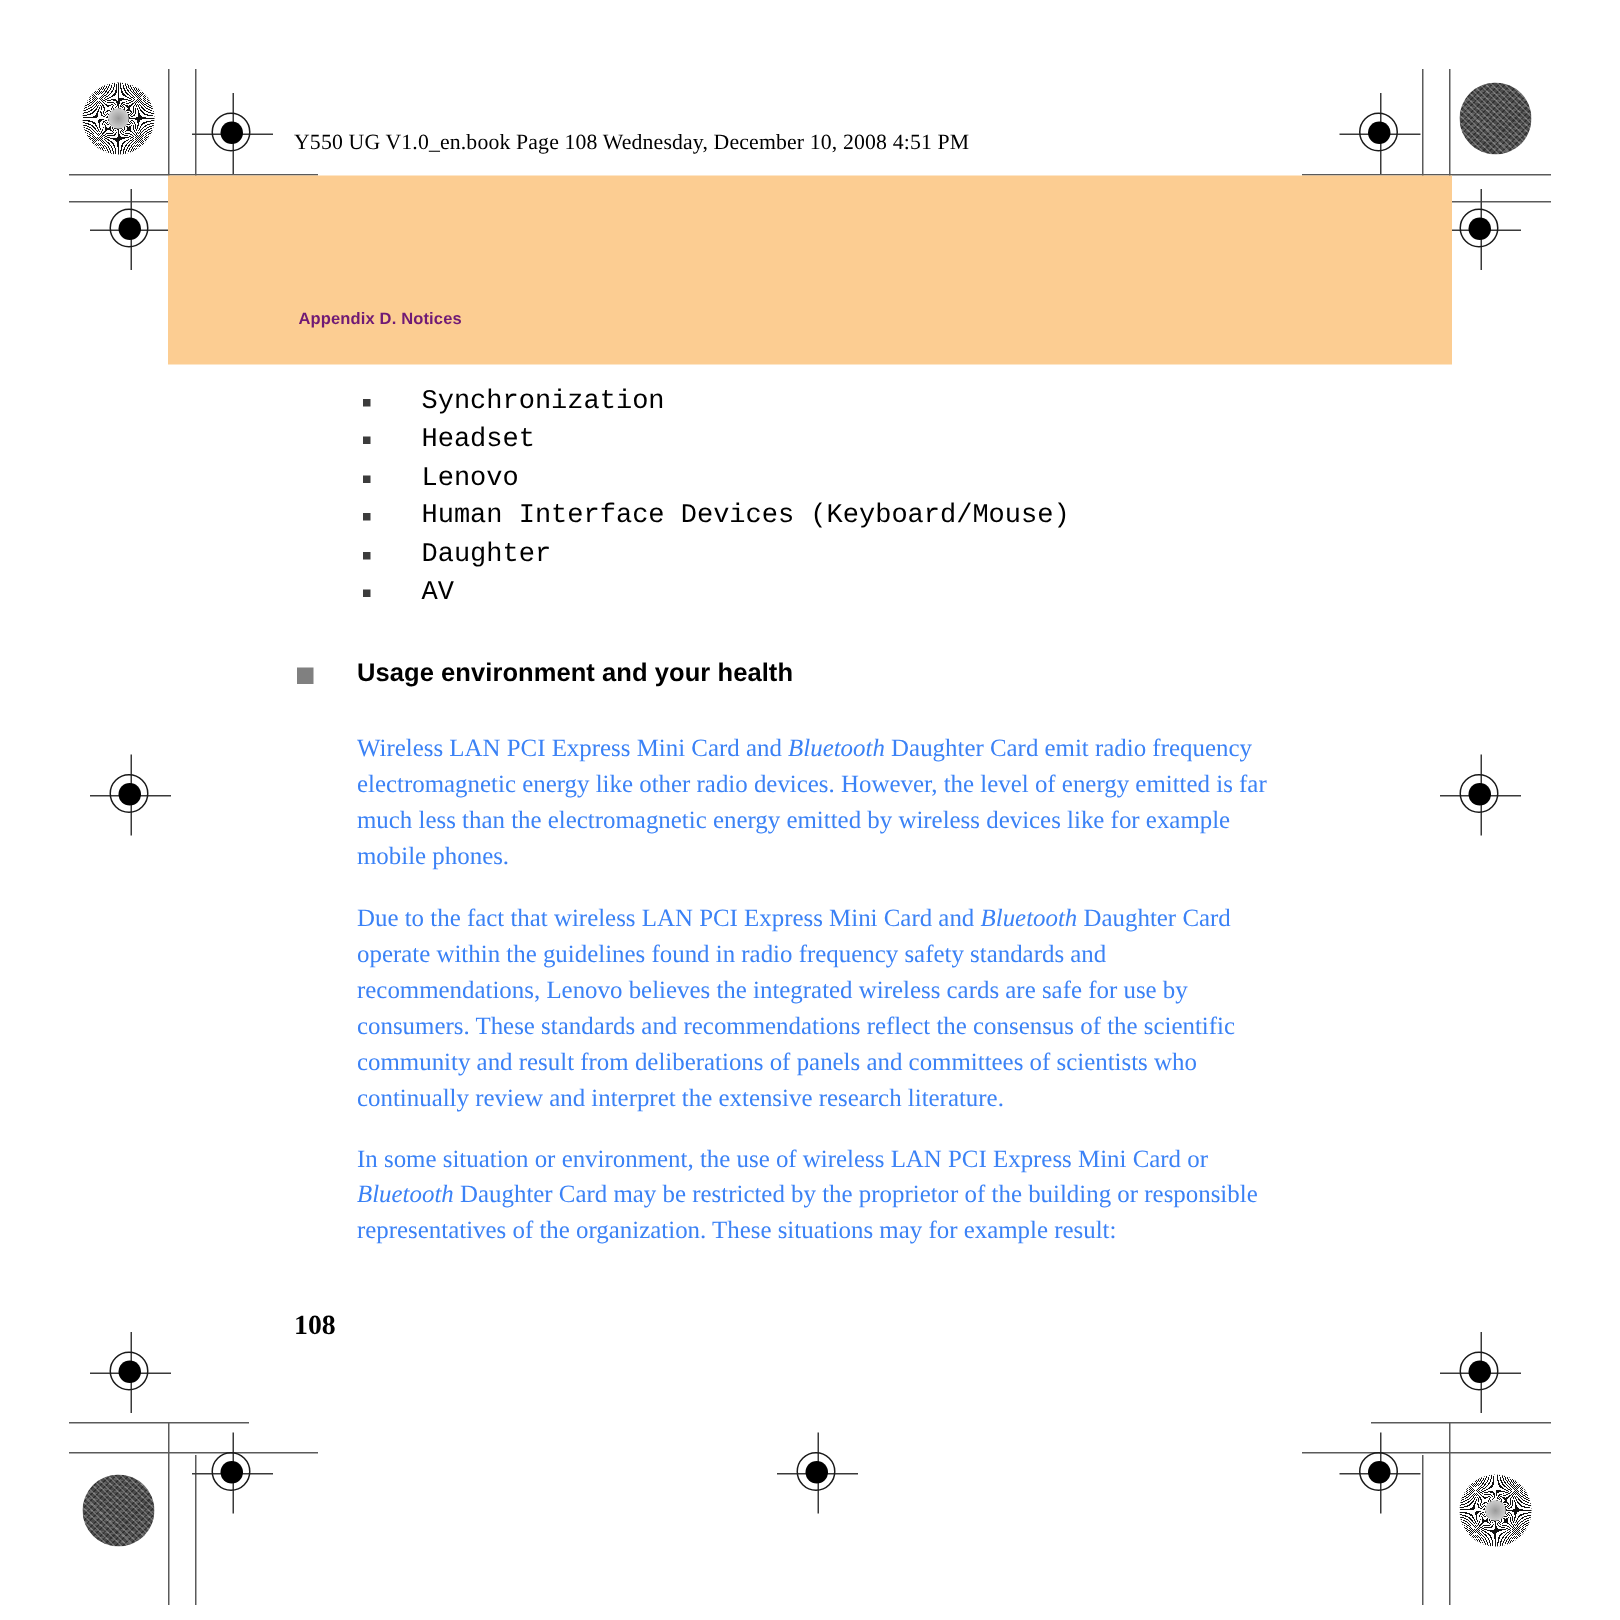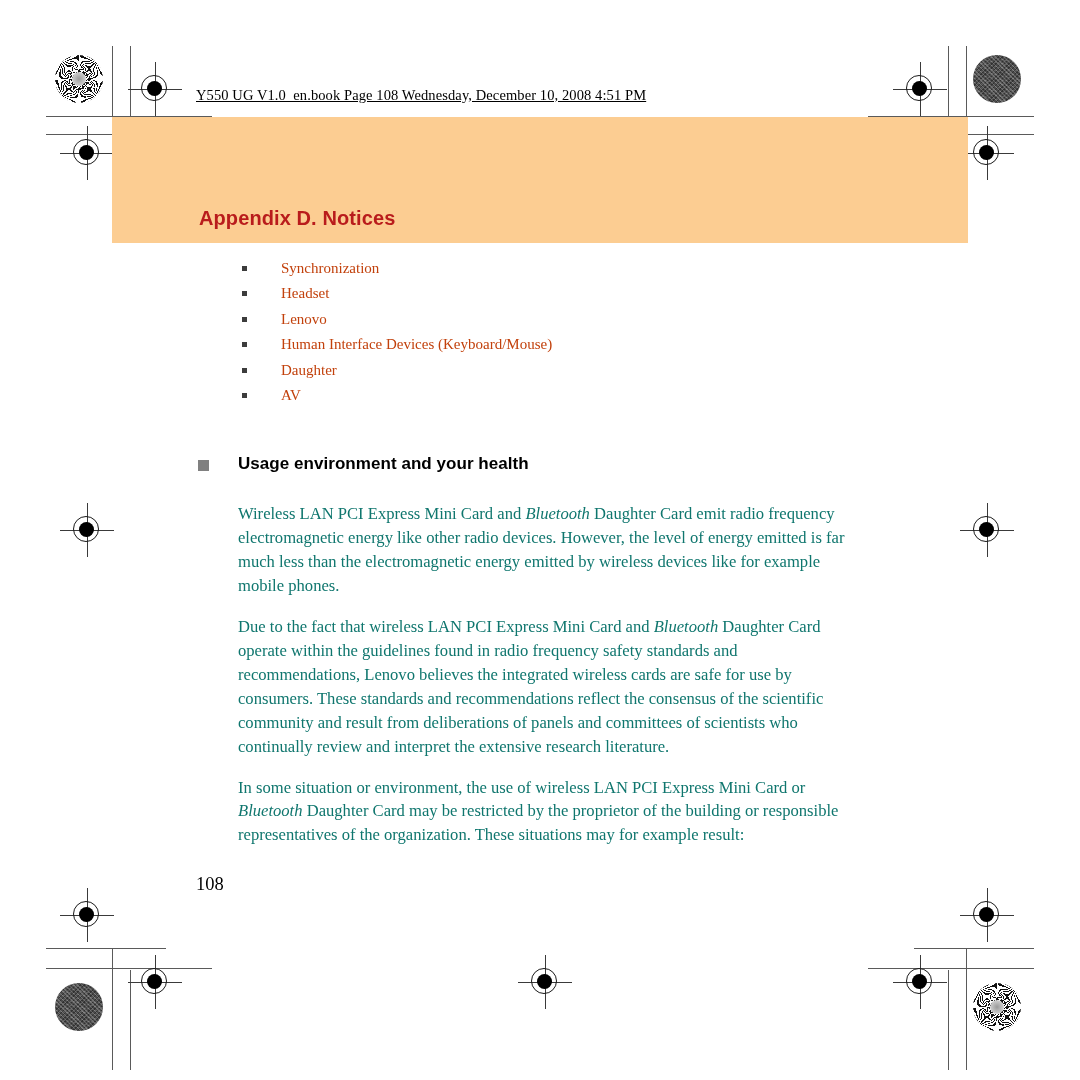--- a/index.html
+++ b/index.html
@@ -108,82 +108,81 @@
   
   .book-header {
     position: absolute;
     left: 196px;
     top: 87px;
     font-family: "Liberation Serif", serif;
     font-size: 14.5px;
     letter-spacing: 0.1px;
     color: #000000;
     white-space: nowrap;
-    text-decoration: underline;
   }
 
   
   .banner {
     position: absolute;
     left: 112px;
     top: 117px;
     width: 856px;
     height: 126px;
     background: #fccd92;
   }
   .banner-title {
     position: absolute;
     left: 87px;
     top: 90px;
     font-family: "Liberation Sans", sans-serif;
     font-weight: bold;
-    font-size: 20px;
-    color: #b91c1c;
+    font-size: 11px;
+    color: #701a75;
     letter-spacing: 0.1px;
   }
 
   
   .content {
     position: absolute;
     left: 196px;
     top: 256px;
     width: 700px;
   }
 
   
   .bullet-list {
     list-style: none;
     margin: 0;
     padding: 0;
   }
   .bullet-list li {
     position: relative;
     padding-left: 43px;
-    font-family: Liberation Serif, serif;
-    font-size: 15px;
+    font-family: Liberation Mono, monospace;
+    font-size: 18px;
     line-height: 25.4px;
-    color: #c2410c;
+    color: #000000;
   }
   .bullet-list li .sq {
     position: absolute;
     left: 46px;
     top: 10px;
     width: 5px;
     height: 5px;
     background: #3c3c3c;
   }
   .bullet-list li .txt {
     display: inline-block;
     margin-left: 42px;
   }
 
   
   .section-head {
     position: relative;
-    margin-top: 46px;
+    margin-top: 31px;
     height: 24px;
   }
   .section-head .marker {
     position: absolute;
     left: 2px;
     top: 6px;
     width: 11px;
     height: 11px;
     background: #808080;
   }
@@ -198,34 +197,34 @@
     letter-spacing: 0.05px;
   }
 
   
   .body-para {
     margin: 0 0 0 42px;
     width: 620px;
     font-family: "Liberation Serif", serif;
     font-size: 16.6px;
     line-height: 23.9px;
-    color: #0f766e;
+    color: #3b82f6;
     text-align: left;
   }
   .body-para.first { margin-top: 24px; }
   .body-para + .body-para { margin-top: 17px; }
   .body-para i { font-style: italic; }
 
   
   .page-number {
     position: absolute;
     left: 196px;
     top: 874px;
     font-family: "Liberation Serif", serif;
-    font-weight: normal;
+    font-weight: bold;
     font-size: 18.5px;
     color: #000000;
   }
 </style>
 </head>
 <body>
 
 <div>
 
   <div class="crop-line v" style="left:112px; top:46px; height:170px;"></div>

